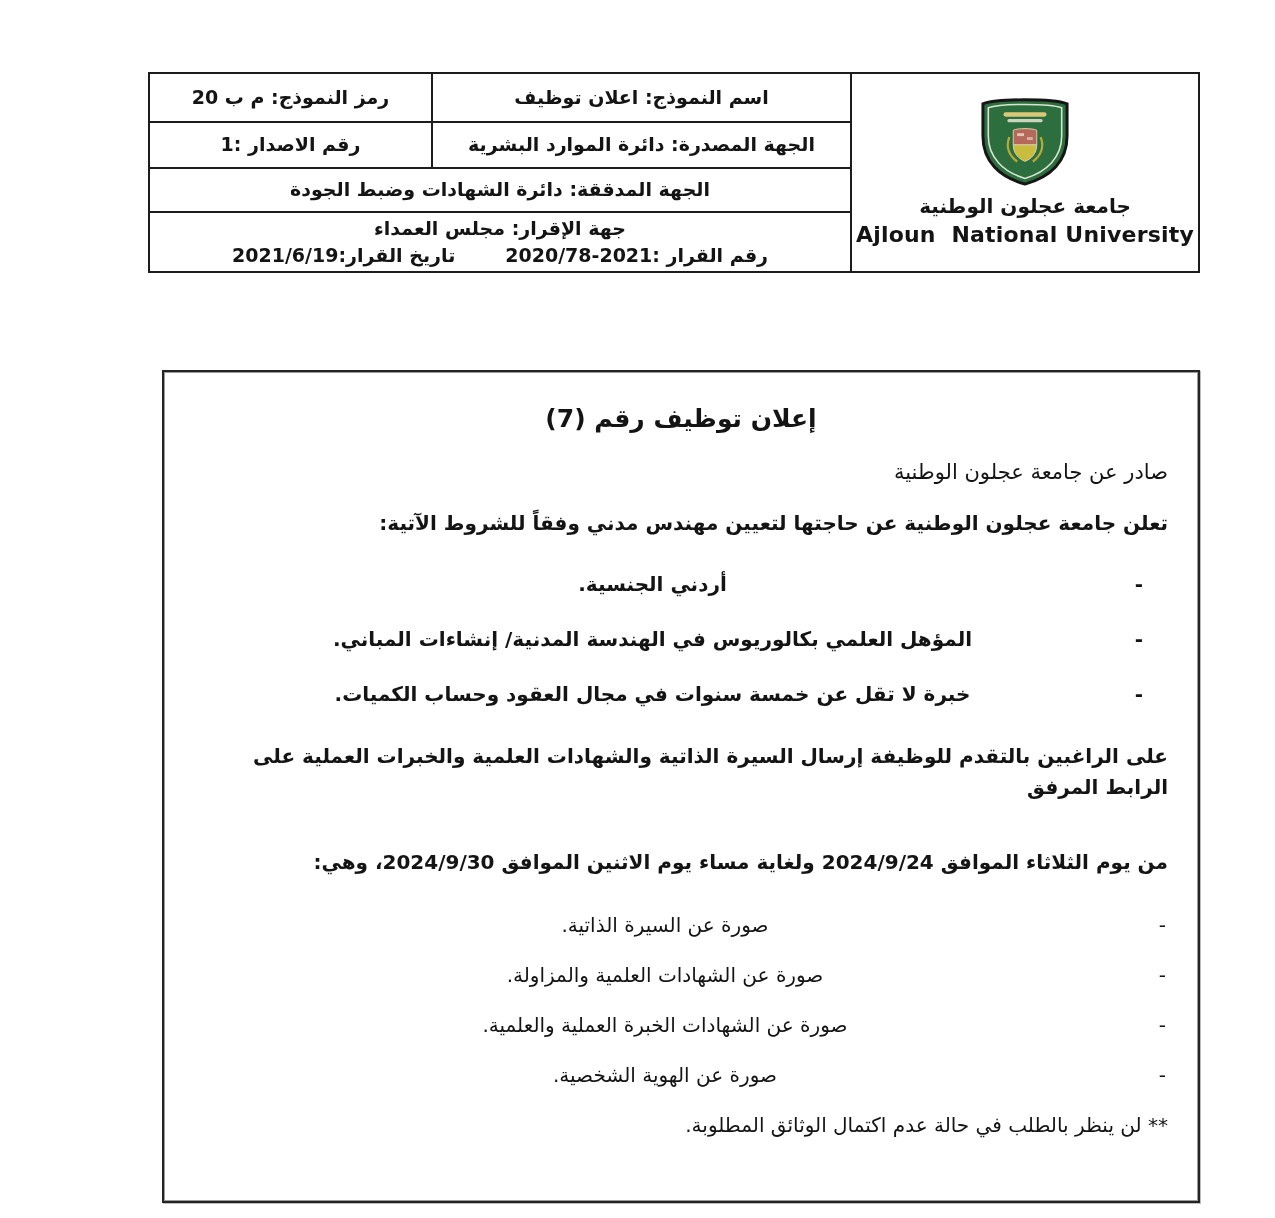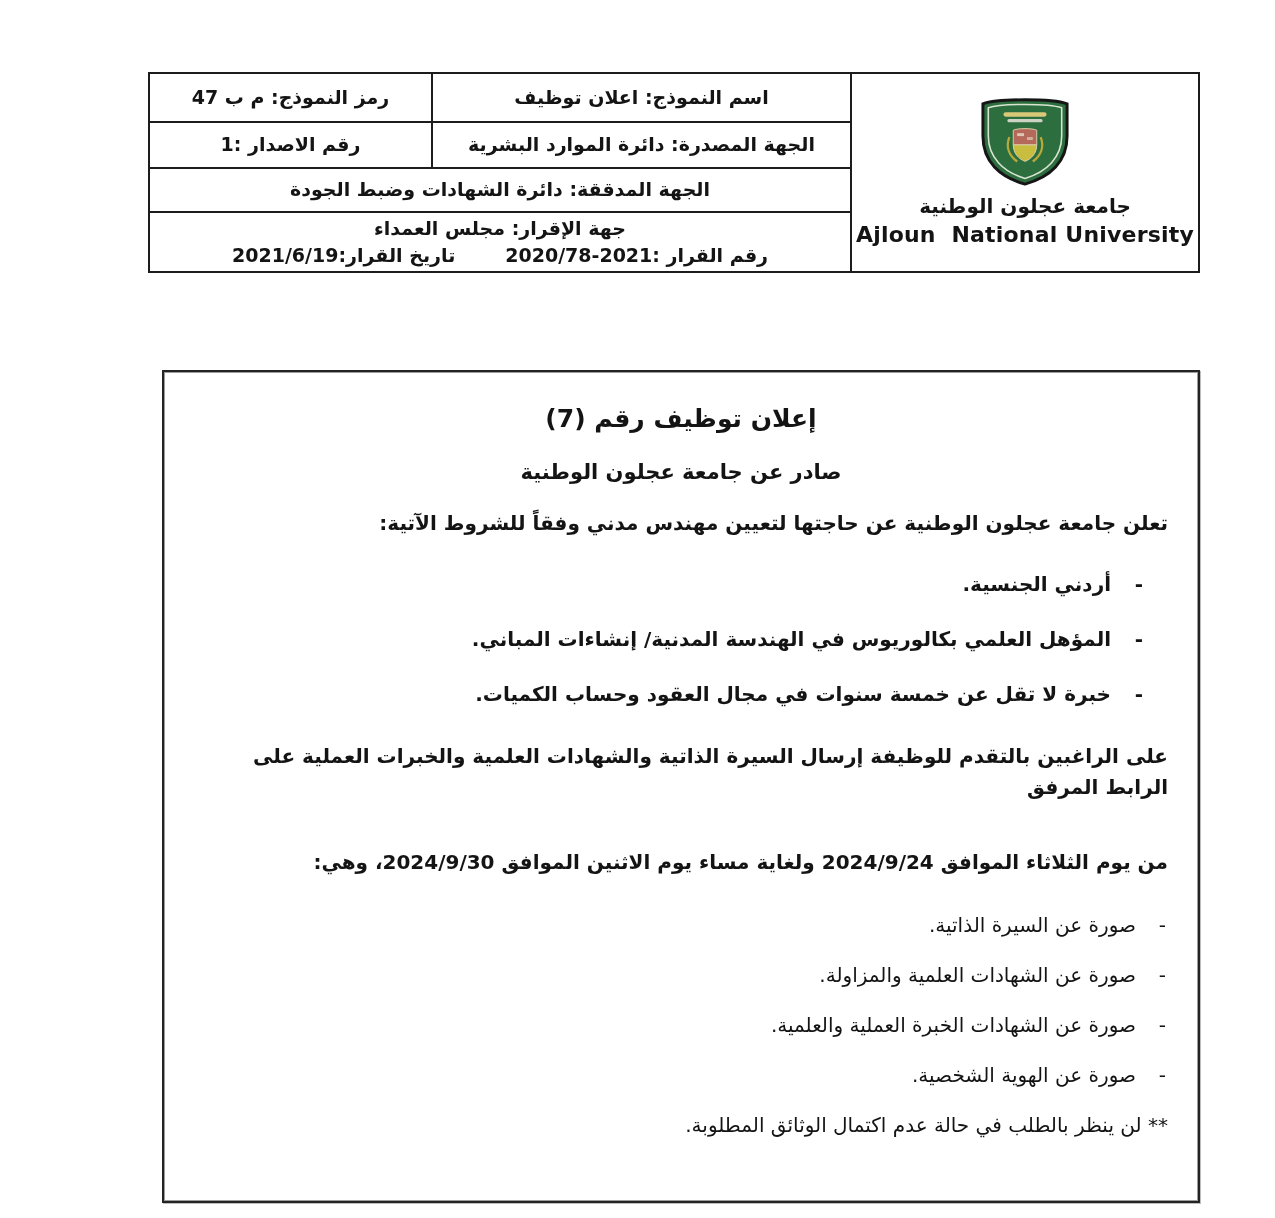--- a/index.html
+++ b/index.html
@@ -35,29 +35,29 @@
   .notice-box {
     position:absolute; left:162px; top:370px; width:1038px; height:833px;
     background:#fff;
     border:2px solid #242424;
     box-shadow: inset 1px 1px 0 #9c9c9c, inset -1px -1px 0 #9c9c9c, 1px 1px 0 #bdbdbd;
     direction:rtl;
     padding:0 30px;
     font-size:20px; color:#141414;
   }
   .notice-title   { text-align:center; font-size:25px; font-weight:bold; margin-top:32px; }
-  .notice-subtitle{ text-align:center; font-size:21px; font-weight:bold; margin-top:27px; }
+  .notice-subtitle{ font-size:21px; font-weight:normal; margin-top:27px; }
   .para { text-align:right; line-height:1.55; }
   .para.bold { font-weight:bold; }
   .intro-para  { margin-top:24px; }
   .apply-para1 { margin-top:32px; }
   .apply-para2 { margin-top:44px; }
 
   ul.dash-list { list-style:none; }
-  ul.dash-list li { position:relative; text-align:right; line-height:1.5; }
+  ul.dash-list li { position:relative; text-align:center; line-height:1.5; }
   ul.dash-list li::before { content:"-"; position:absolute; right:0; top:0; }
 
   ul.conditions-list { margin-top:30px; font-weight:bold; padding-right:25px; }
   ul.conditions-list li { padding-right:32px; margin-bottom:25px; }
 
   ul.documents-list { margin-top:32px; font-weight:normal; padding-right:2px; }
   ul.documents-list li { padding-right:30px; margin-bottom:20px; }
 
   .note-para { margin-top:16px; font-weight:normal; }
 </style>
@@ -87,21 +87,21 @@
               <rect x="42" y="39" width="7" height="3" fill="#e8ddc9" opacity="0.8"></rect>
               <rect x="52" y="43" width="6" height="3" fill="#e8ddc9" opacity="0.6"></rect>
               <path d="M38 51 L62 51 C62 60 56 65.5 50 67.8 C44 65.5 38 60 38 51 Z" fill="#c9bd3f" stroke="#d8cfa8" stroke-width="1"></path>
             </svg>
           </span>
           <span class="univ-name-ar">جامعة عجلون الوطنية</span>
           <span class="univ-name-en">Ajloun  National University</span>
         </div>
       </td>
       <td>اسم النموذج: اعلان توظيف</td>
-      <td>رمز النموذج: م ب 47</td>
+      <td>رمز النموذج: م ب 20</td>
     </tr>
     <tr class="r2">
       <td>الجهة المصدرة: دائرة الموارد البشرية</td>
       <td>رقم الاصدار :1</td>
     </tr>
     <tr class="r3">
       <td colspan="2">الجهة المدققة: دائرة الشهادات وضبط الجودة</td>
     </tr>
     <tr class="r4">
       <td colspan="2">

